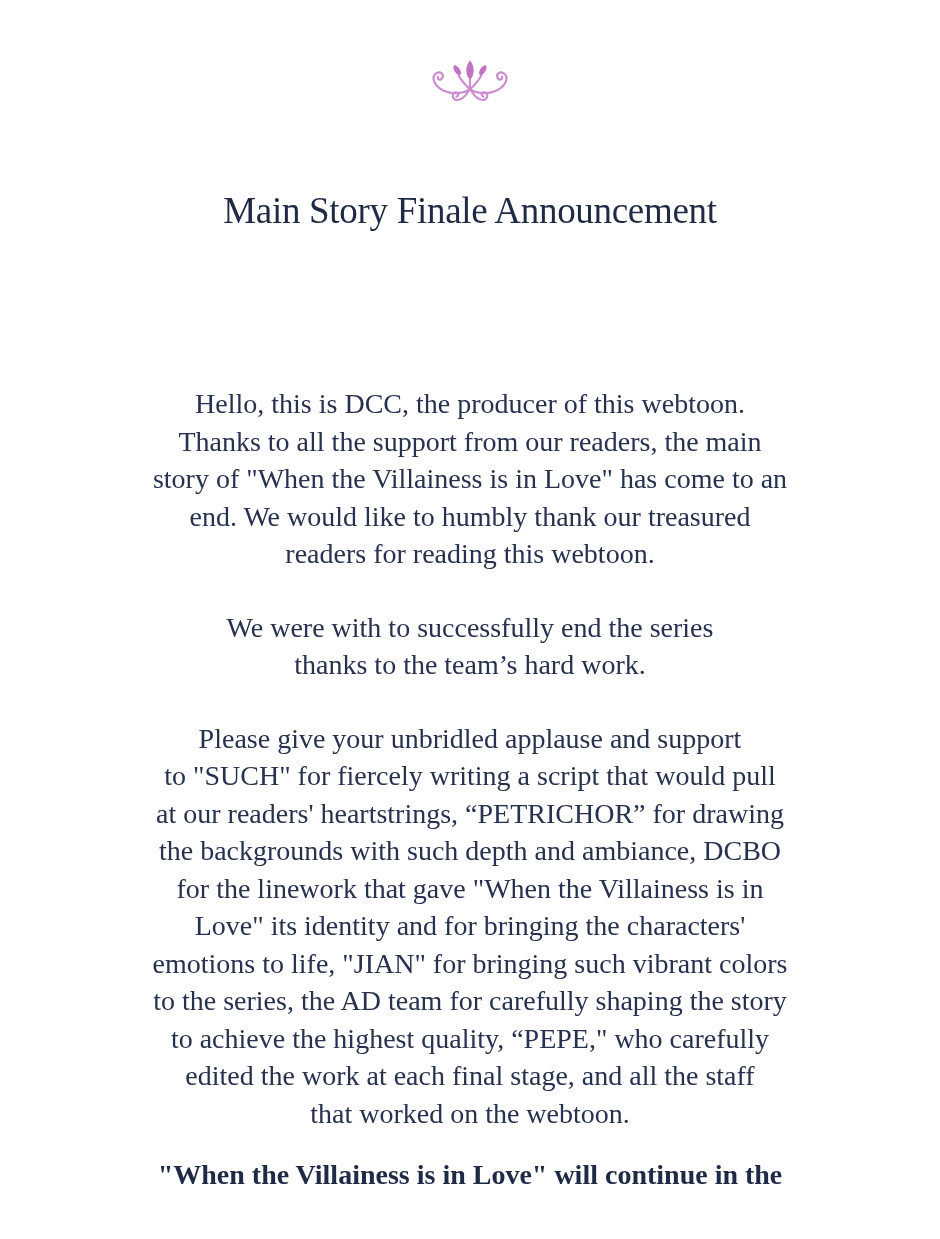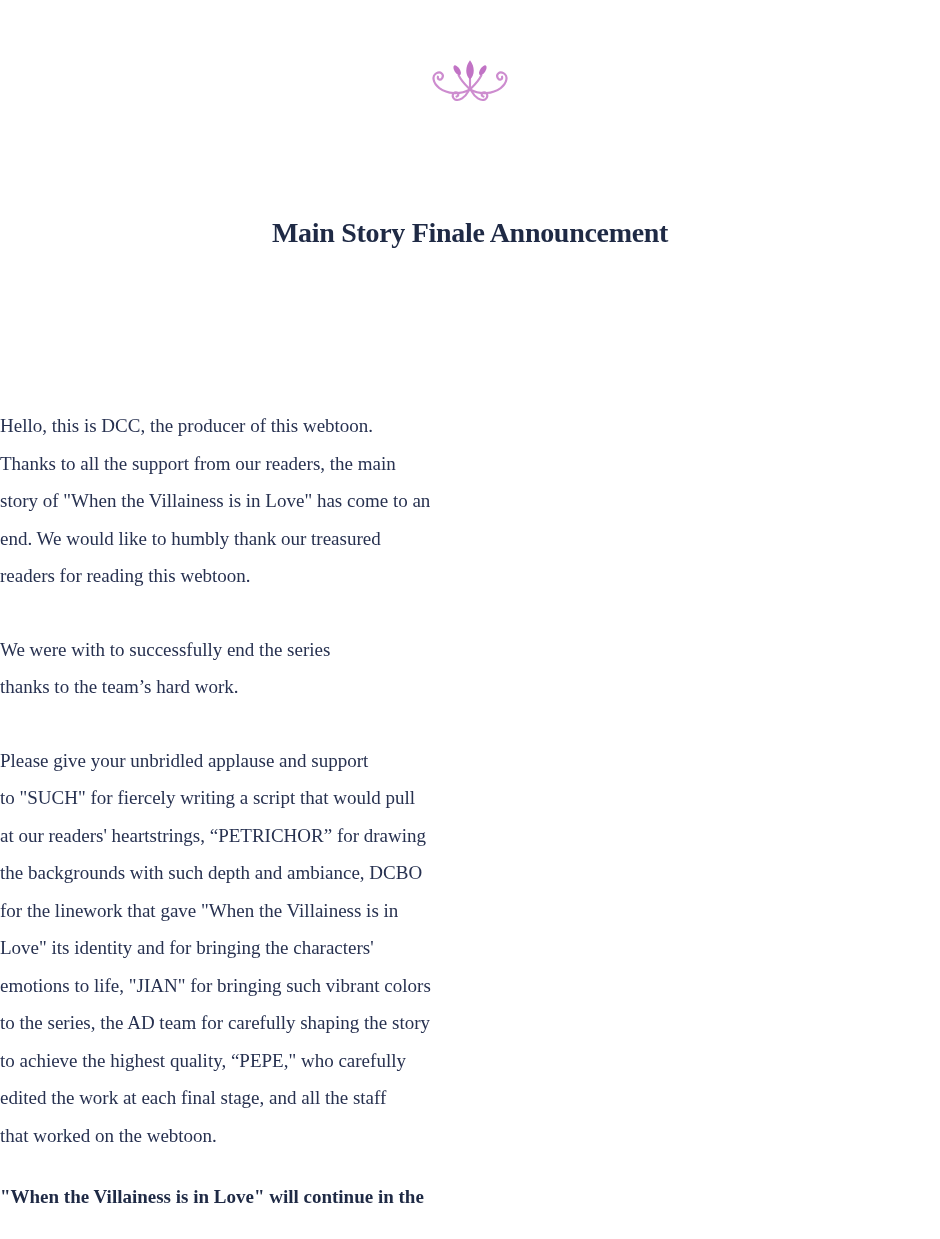--- a/index.html
+++ b/index.html
@@ -13,32 +13,32 @@
     overflow: hidden;
     font-family: "Liberation Serif", "DejaVu Serif", serif;
   }
   .ornament {
     margin-top: 56px;
     display: flex;
     justify-content: center;
   }
   .ornament svg { display: block; }
   .title {
-    margin-top: 96px;
+    margin-top: 74px;
     text-align: center;
-    font-size: 28px;
+    font-size: 37px;
     line-height: 48px;
-    font-weight: bold;
+    font-weight: normal;
     letter-spacing: -0.3px;
     color: #1f2a45;
   }
   .para {
     margin-top: 36px;
-    text-align: left;
-    font-size: 19px;
+    text-align: center;
+    font-size: 28px;
     line-height: 37.5px;
     color: #273150;
     white-space: pre-line;
     font-weight: normal;
   }
   .para.first {
     margin-top: 150px;
   }
   .para.cutoff {
     margin-top: 24px;

